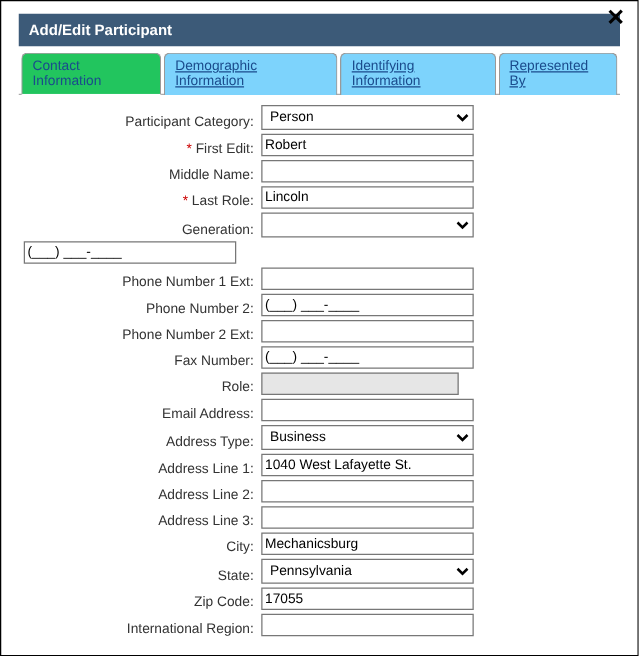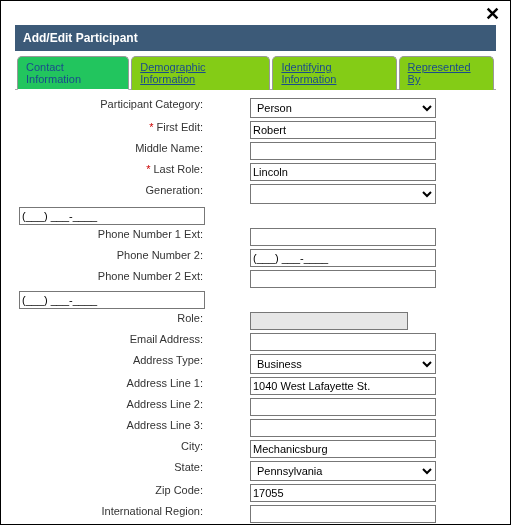--- a/index.html
+++ b/index.html
@@ -25,70 +25,68 @@
     font-weight: bold;
     cursor: pointer;
     line-height: 1;
   }
   .header-bar {
     background: #3c5a78;
     color: #fff;
     font-weight: bold;
     font-size: 12px;
     padding: 6px 8px;
-    margin-top: 14px;
   }
   .tabs {
     display: flex;
     margin-top: 4px;
     border-bottom: 1px solid #aaa;
     padding-left: 2px;
   }
   .tab {
     border: 1px solid #999;
     border-bottom: none;
     border-top-left-radius: 5px;
     border-top-right-radius: 5px;
     padding: 4px 8px;
     margin-right: 2px;
-    background: #84cc16;
+    background: #7dd3fc;
     color: #1a4b8c;
     text-decoration: underline;
     cursor: pointer;
     position: relative;
     top: 1px;
   }
   .tab.active {
     background: #22c55e;
     color: #1a4b8c;
     text-decoration: none;
     border-bottom: 1px solid #fff;
   }
   .form-area {
     padding: 8px 4px 8px 4px;
   }
   .form-row {
     display: flex;
-    align-items: flex-start;
+    align-items: flex-end;
     margin-bottom: 3px;
-    gap: 41px;
   }
   .form-label {
     width: 190px;
     text-align: right;
     padding-right: 6px;
     color: #333;
   }
   .req { color: #c00; }
   .form-field {
     flex: 0 0 160px;
   }
   .form-field input[type="text"],
   .form-field select {
-    width: 186px;
+    width: 170px;
     font-size: 11px;
     padding: 1px 2px;
     border: 1px solid #777;
     height: 18px;
     background: #fff;
   }
   .form-field select {
     height: 20px;
   }
   .role-div {
@@ -153,20 +151,21 @@
       <div class="form-label">Phone Number 2:</div>
       <div class="form-field"><input type="text" value="(___) ___-____" style=""></div>
     </div>
 
     <div class="form-row">
       <div class="form-label">Phone Number 2 Ext:</div>
       <div class="form-field"><input type="text" value="" style=""></div>
     </div>
 
     <div class="form-row">
+      <div class="form-label">Fax Number:</div>
       <div class="form-field"><input type="text" value="(___) ___-____" style=""></div>
     </div>
 
     <div class="form-row">
       <div class="form-label">Role:</div>
       <div class="form-field">
           <div class="role-div"></div>
         </div>
     </div>
 

